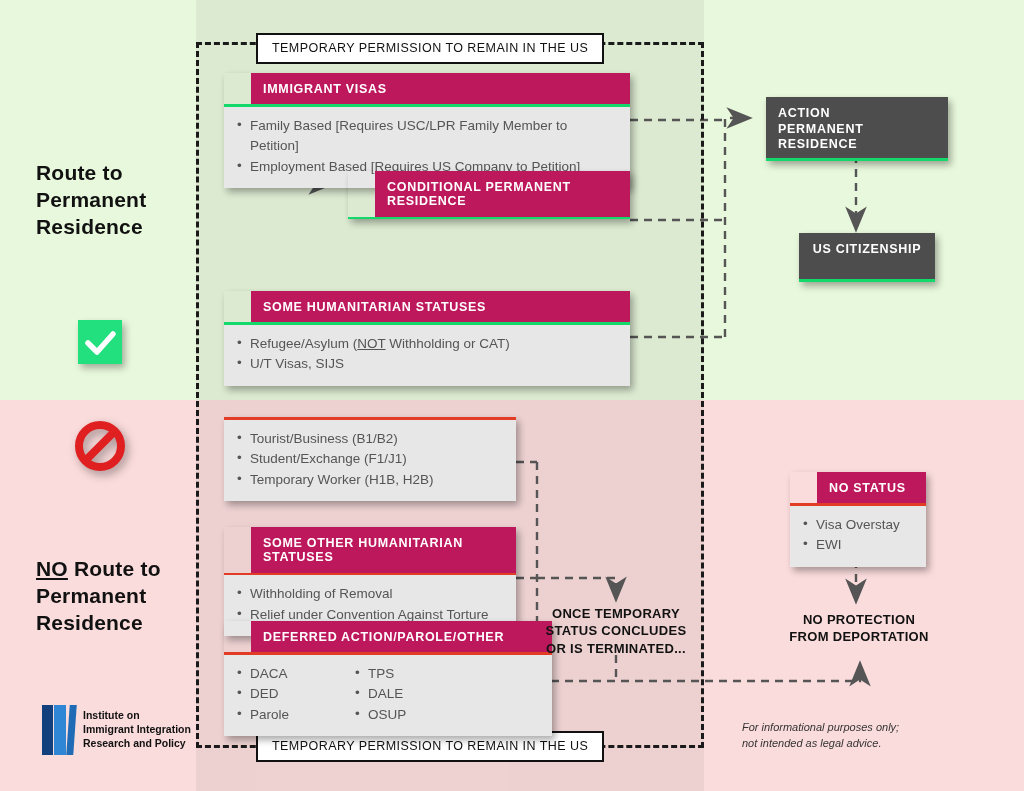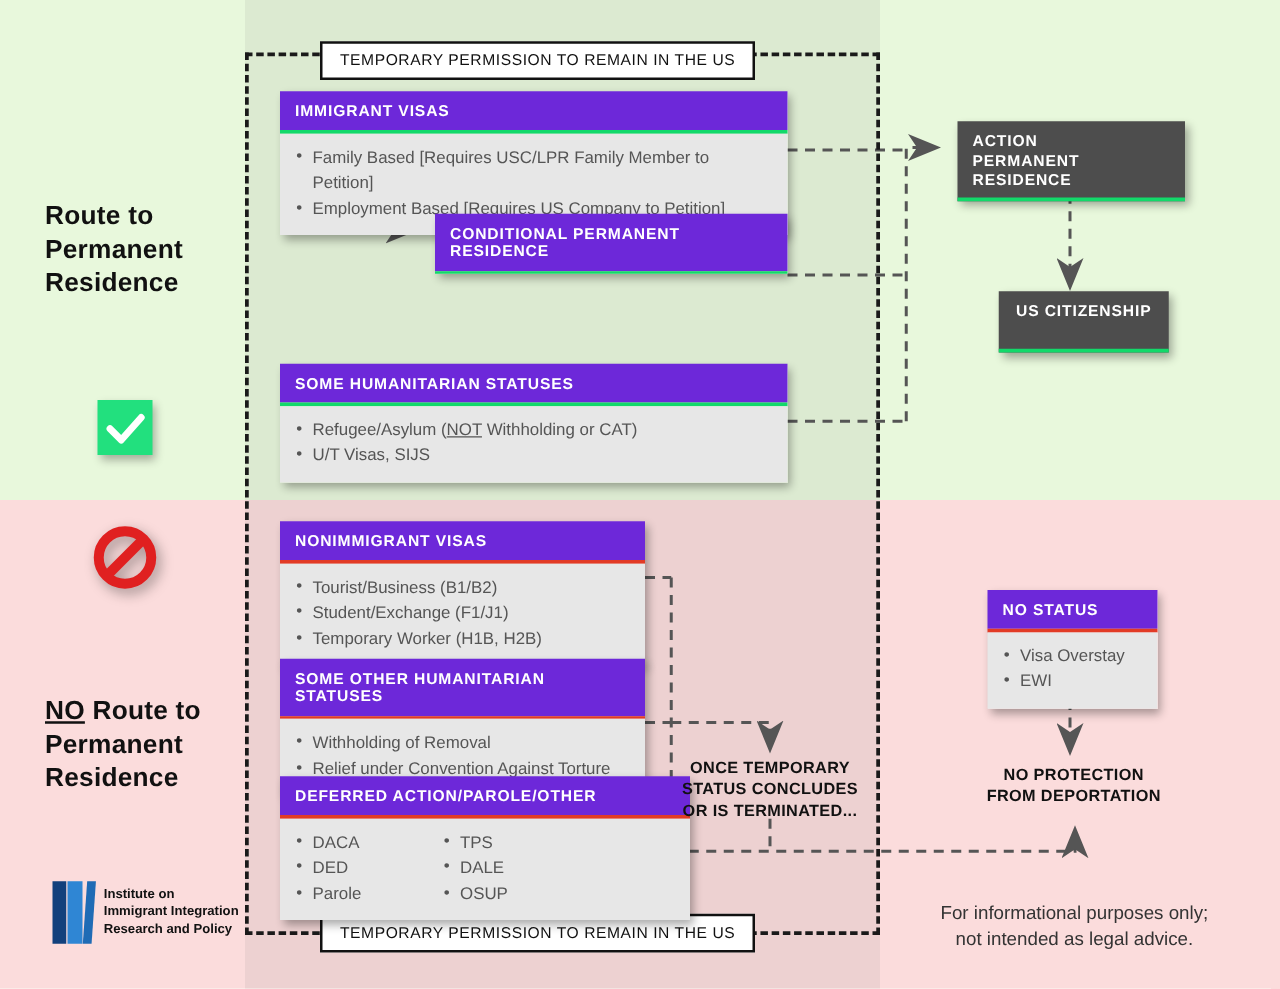--- a/index.html
+++ b/index.html
@@ -32,22 +32,22 @@
     text-align:center;line-height:1.1;padding:7px 14px 6px;box-sizing:border-box;
     white-space:nowrap;
   }
   .banner-top{left:256px;top:33px;}
   .banner-bottom{left:256px;top:731px;}
 
   
   .card{position:absolute;box-sizing:border-box;
         box-shadow:3px 4px 7px rgba(0,0,0,.33);}
   .card .hd{
-    background:#6d28d9;color:#fff;font-size:12.5px;font-weight:bold;
-    letter-spacing:.7px;padding:9px 12px 8px;line-height:1.15;
+    background:#be185d;color:#fff;font-size:12.5px;font-weight:bold;
+    letter-spacing:.7px;padding:9px 12px 8px;line-height:1.15;margin-left:27px;
   }
   .card .accent{height:2.5px;width:100%;}
   .accent-green{background:#12d96a;}
   .accent-red{background:#e23b26;}
   .card .bd{
     background:#e7e7e7;padding:9px 13px 11px;color:#555;
     font-size:13.5px;line-height:1.52;
   }
   .card .bd .note{font-style:italic;color:#4a4a4a;margin-bottom:1px;}
   ul.items{list-style:none;margin:0;padding:0;}
@@ -71,22 +71,22 @@
 
   .chk{position:absolute;width:44px;height:44px;background:#22e07e;
     box-shadow:3px 4px 7px rgba(0,0,0,.3);}
   .ban-icon{position:absolute;width:52px;height:52px;
     filter:drop-shadow(3px 4px 5px rgba(0,0,0,.35));}
 
   
   .caption{position:absolute;text-align:center;font-size:13px;font-weight:bold;
     color:#111;line-height:1.33;letter-spacing:.3px;}
 
-  .disclaimer{position:absolute;text-align:center;font-size:15px;
-    color:#333;line-height:1.42;}
+  .disclaimer{position:absolute;text-align:left;font-size:11px;
+    font-style:italic;color:#333;line-height:1.42;}
 
   
   .logo{position:absolute;display:flex;align-items:center;gap:1px;}
   .logo-bars{position:relative;width:40px;height:50px;}
   .logo-bars span{position:absolute;top:0;bottom:0;}
   .lb1{left:0;width:11px;background:#12407c;}
   .lb2{left:12px;width:12px;background:#2f86d4;}
   .lb3{left:26px;width:7px;background:#1f6bb5;transform:skewX(-4deg);}
   .logo-txt{font-size:10.5px;font-weight:bold;color:#111;line-height:1.32;}
 
@@ -182,21 +182,20 @@
     <div class="accent accent-green"></div>
     <div class="bd">
       <ul class="items">
         <li>Refugee/Asylum (<u>NOT</u> Withholding or CAT)</li>
         <li>U/T Visas, SIJS</li>
       </ul>
     </div>
   </div>
 
   <div class="card" style="left:224px;top:417px;width:292px;">
-    <div class="hd">NONIMMIGRANT VISAS</div>
     <div class="accent accent-red"></div>
     <div class="bd">
       <ul class="items">
         <li>Tourist/Business (B1/B2)</li>
         <li>Student/Exchange (F1/J1)</li>
         <li>Temporary Worker (H1B, H2B)</li>
       </ul>
     </div>
   </div>
 

